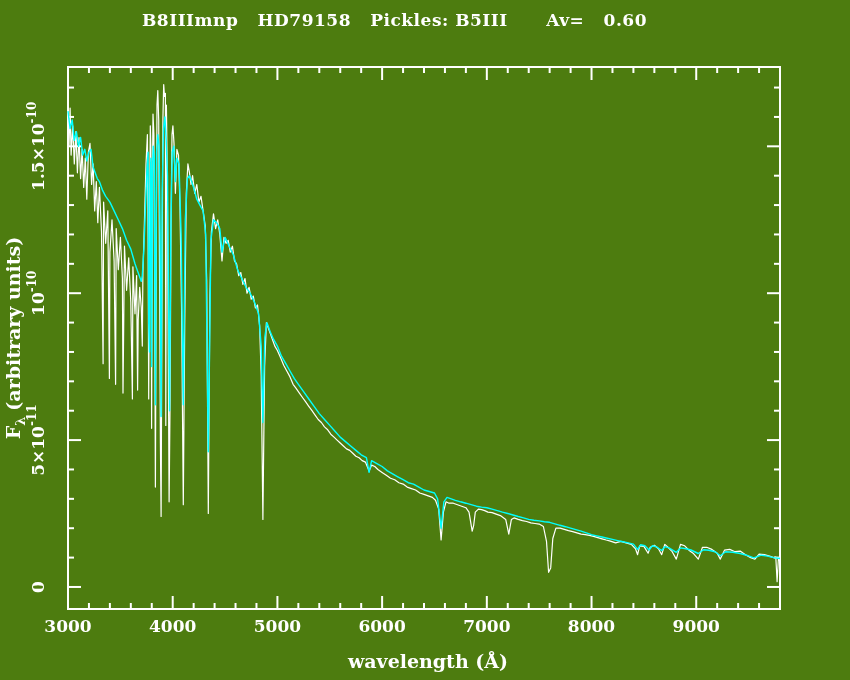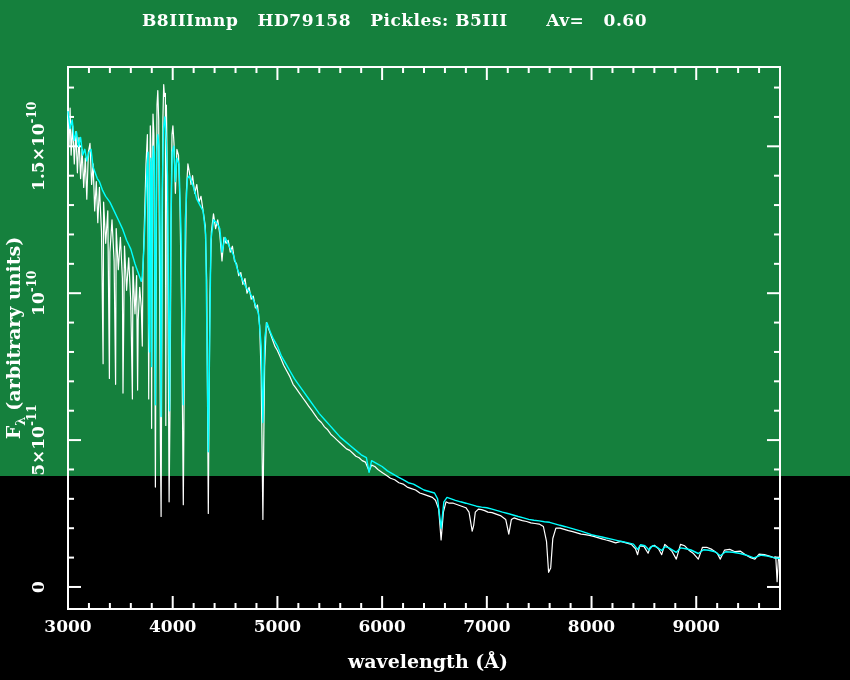--- a/index.html
+++ b/index.html
@@ -6,22 +6,22 @@
     margin: 0;
     padding: 0;
     background: #000000;
     width: 850px;
     height: 680px;
     overflow: hidden;
   }
   .stage {
     position: relative;
     width: 850px;
-    height: 476px;
-    background: #15803d;
+    height: 680px;
+    background: #4d7c0f;
     font-family: "DejaVu Serif", serif;
   }
   .title {
     position: absolute;
     left: 142px;
     top: 10px;
     color: #ffffff;
     font-size: 17px;
     font-weight: bold;
     white-space: pre;

